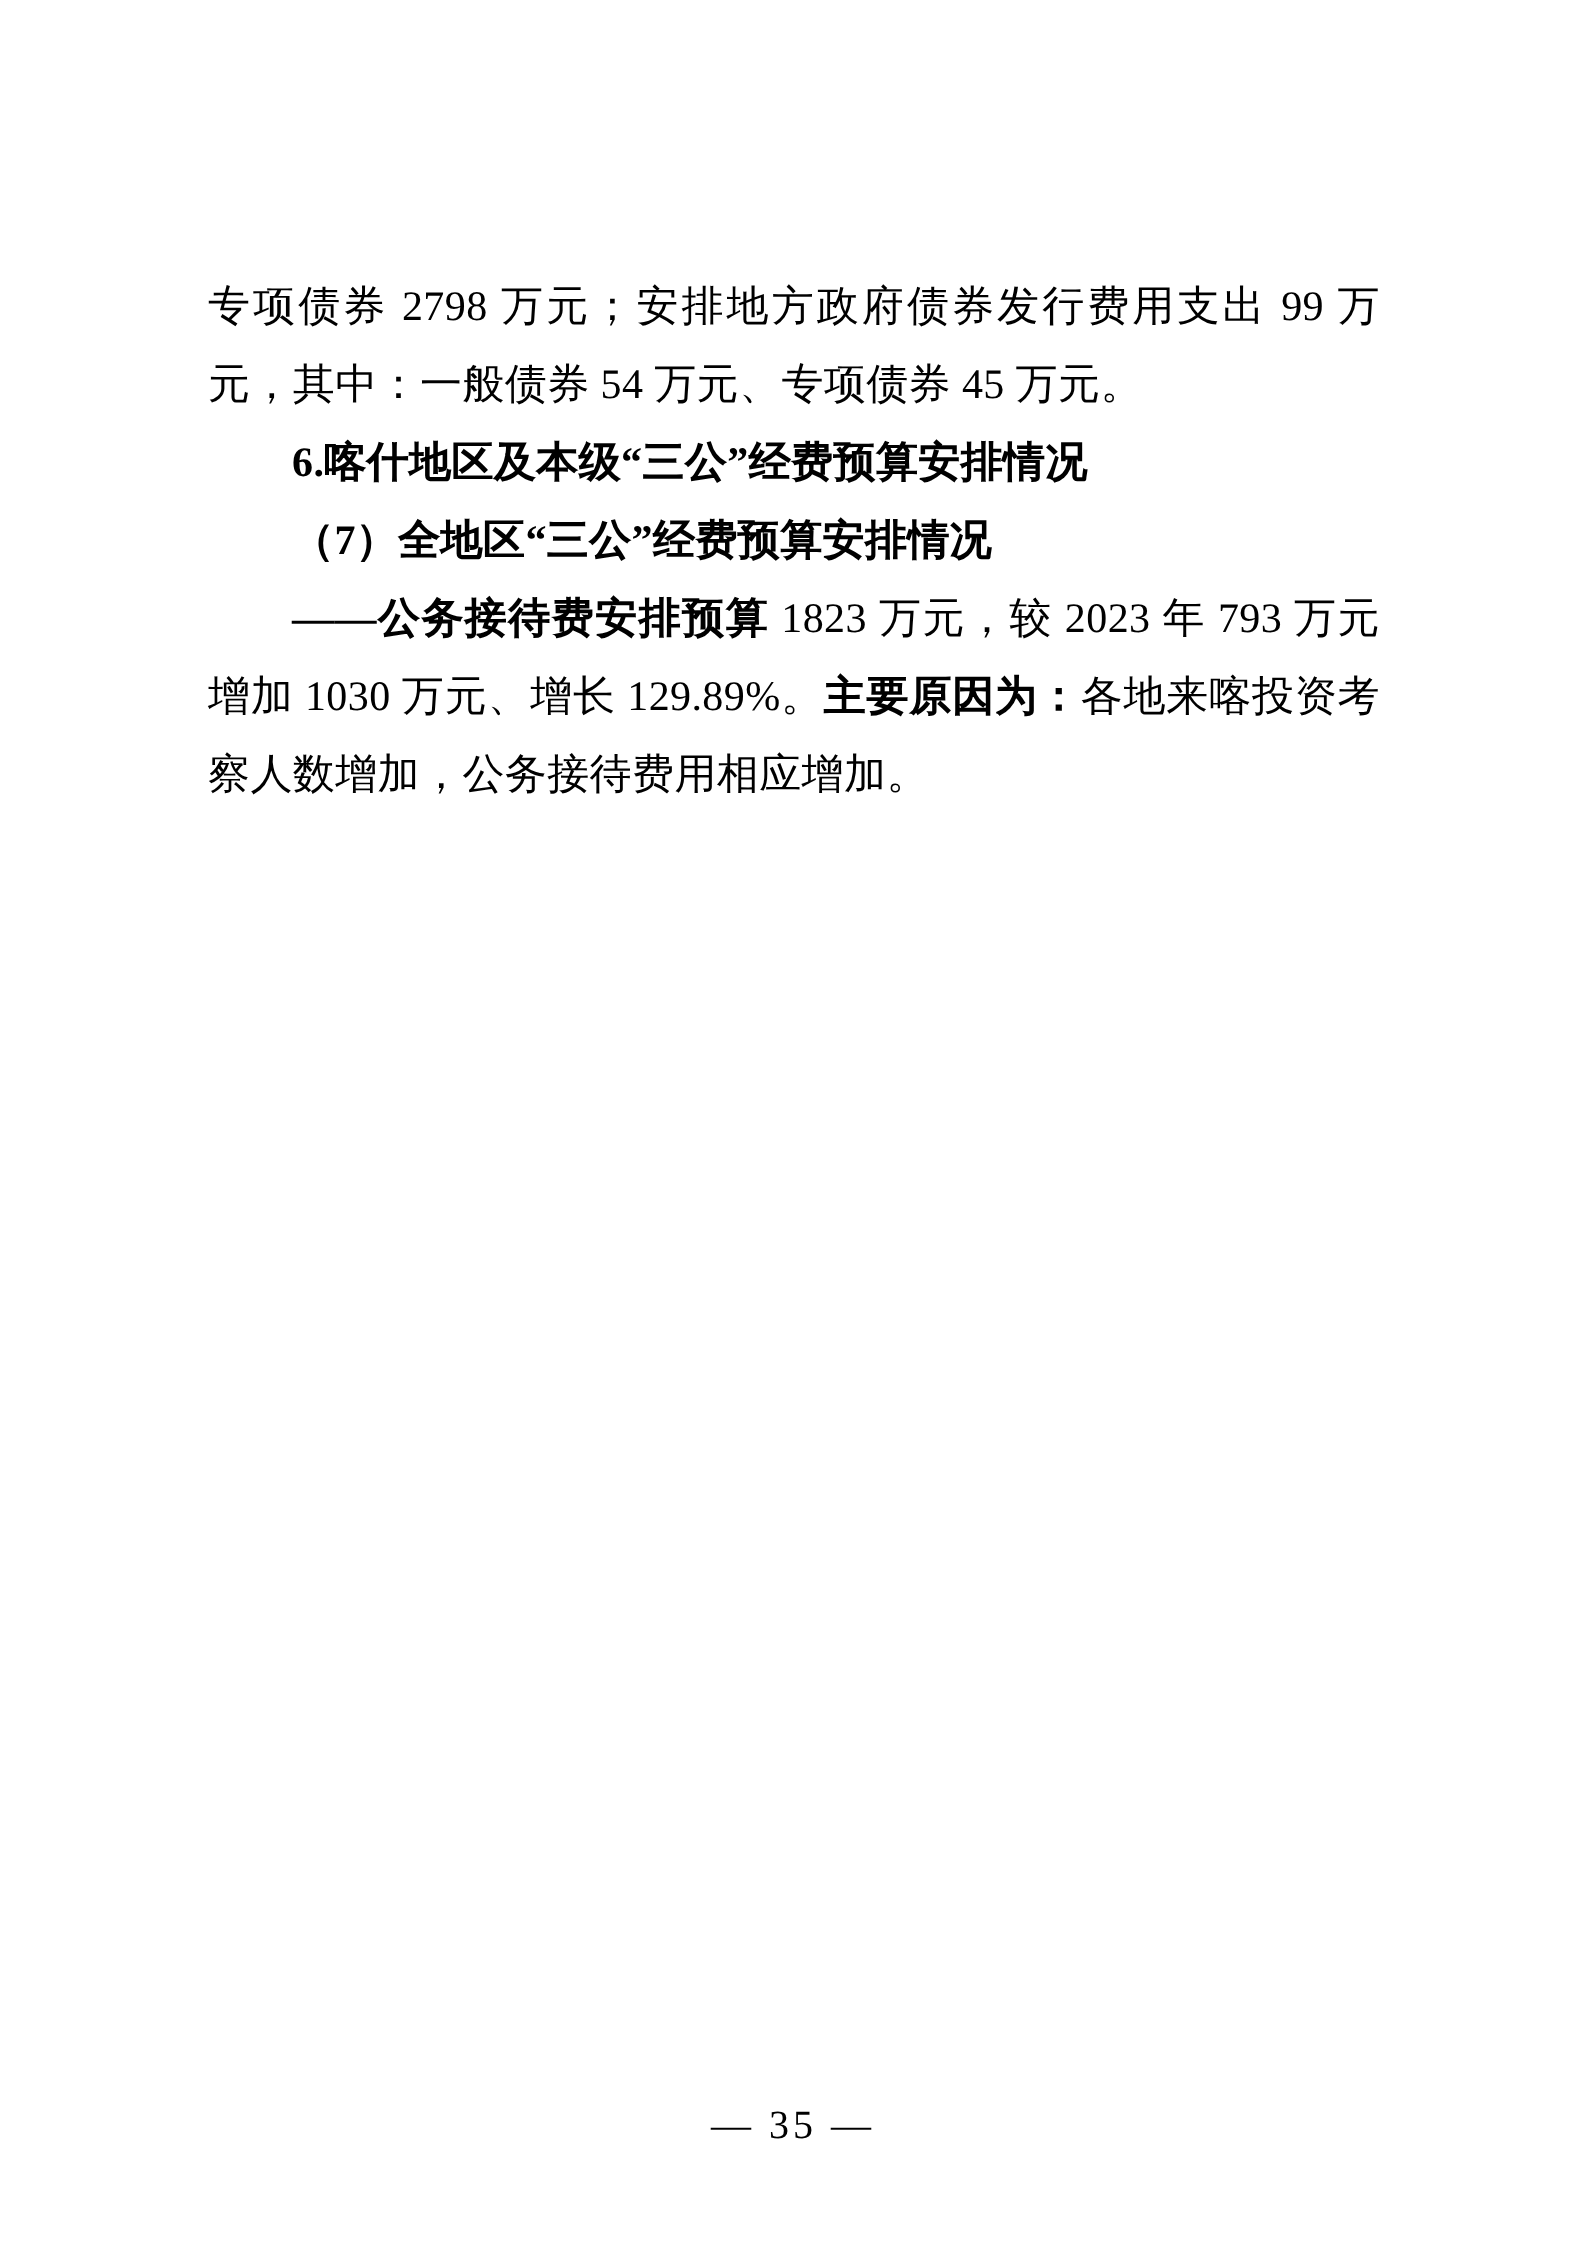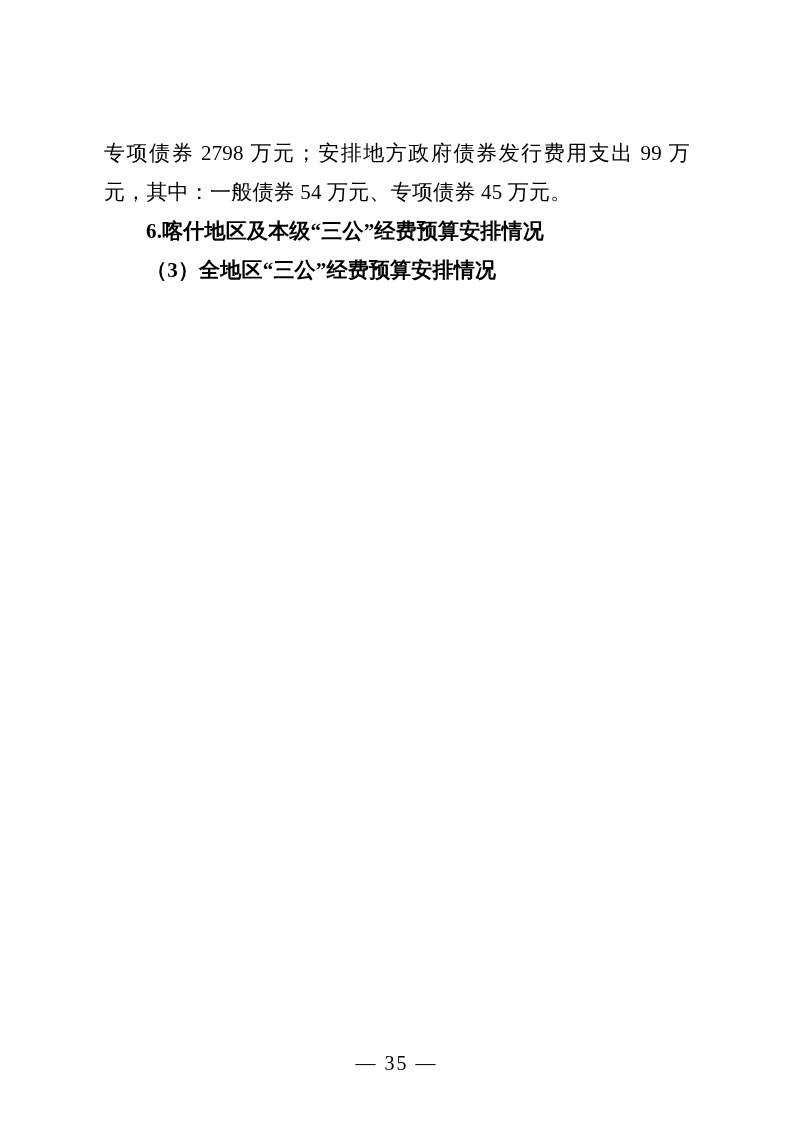--- a/index.html
+++ b/index.html
@@ -46,22 +46,23 @@
 <body>
 
 <div class="page">
   <div class="content">
 
     <p class="para"><span>专项债券 2798 万元；安排地方政府债券发行费用支出 99 万元，其中：一般债券 54 万元、专项债券 45 万元。</span></p>
 
 
     <p class="para indent"><span class="b">6.喀什地区及本级“三公”经费预算安排情况</span></p>
 
-    <p class="para indent"><span class="b">（3）全地区“三公”经费预算安排情况</span></p>
+    <p class="para indent"><span class="b">（7）全地区“三公”经费预算安排情况</span></p>
 
 
 
+    <p class="para indent"><span class="b">——公务接待费安排预算</span><span> 1823 万元，较 2023 年 793 万元增加 1030 万元、增长 129.89%。</span><span class="b">主要原因为：</span><span>各地来喀投资考察人数增加，公务接待费用相应增加。</span></p>
 
 
   </div>
 
   <div class="pageno">— 35 —</div>
 </div>
 
 </body></html>

